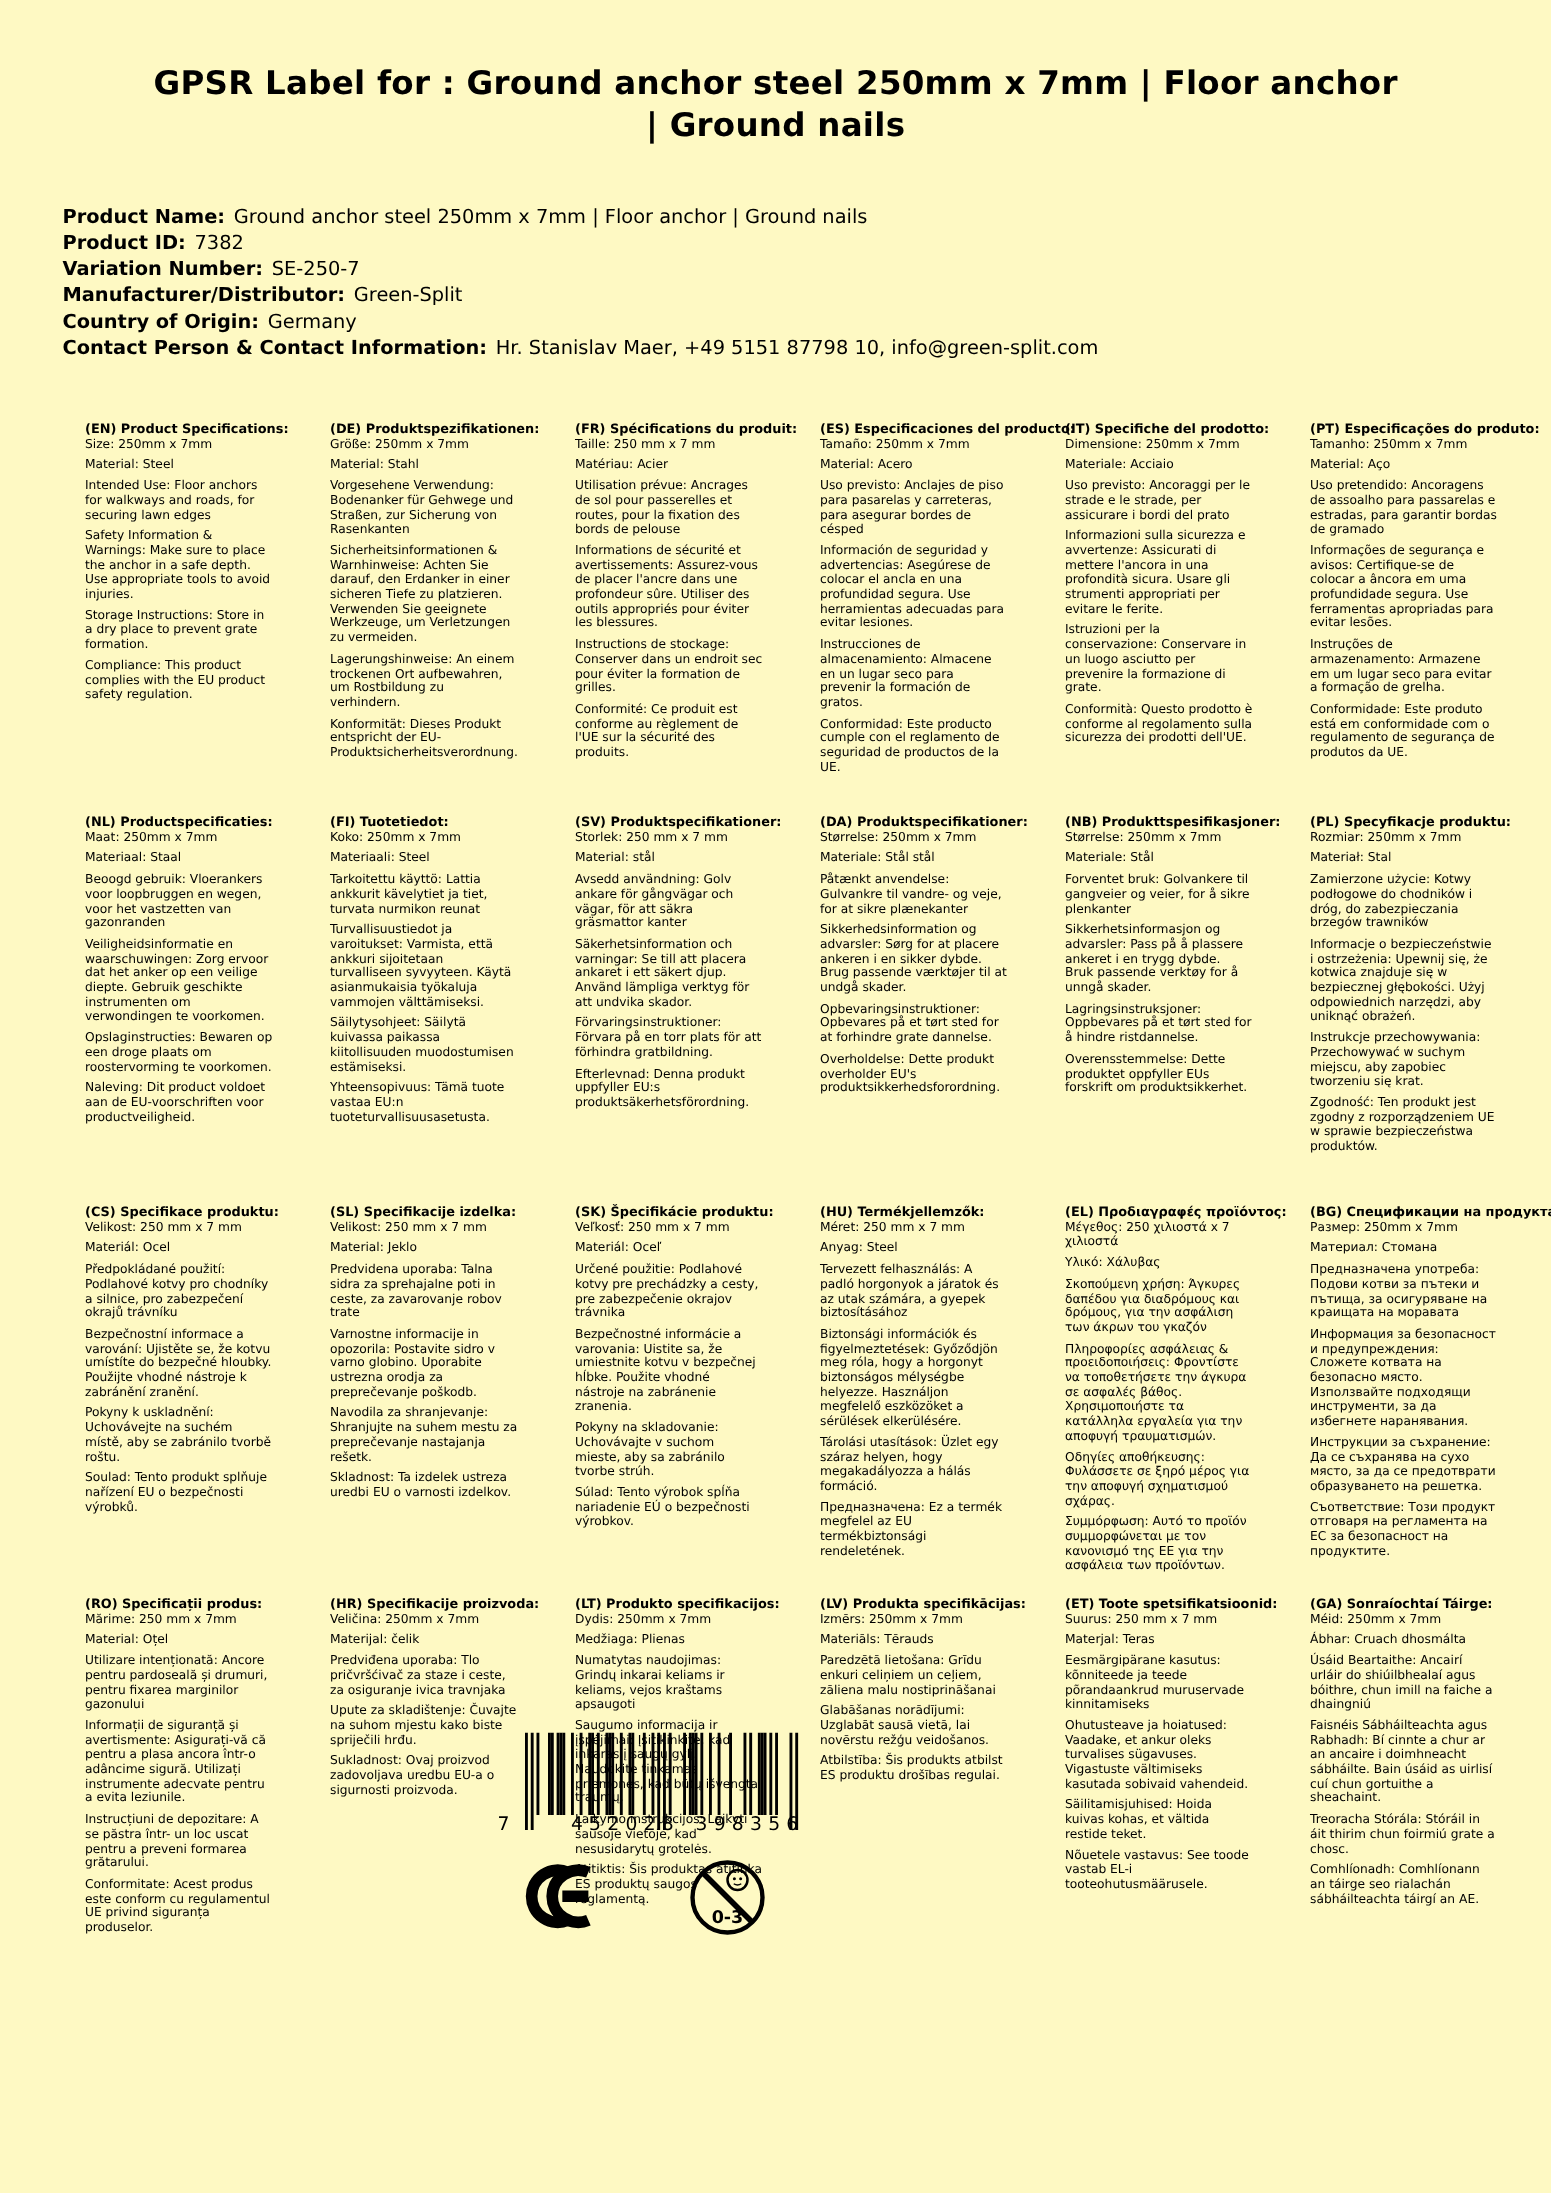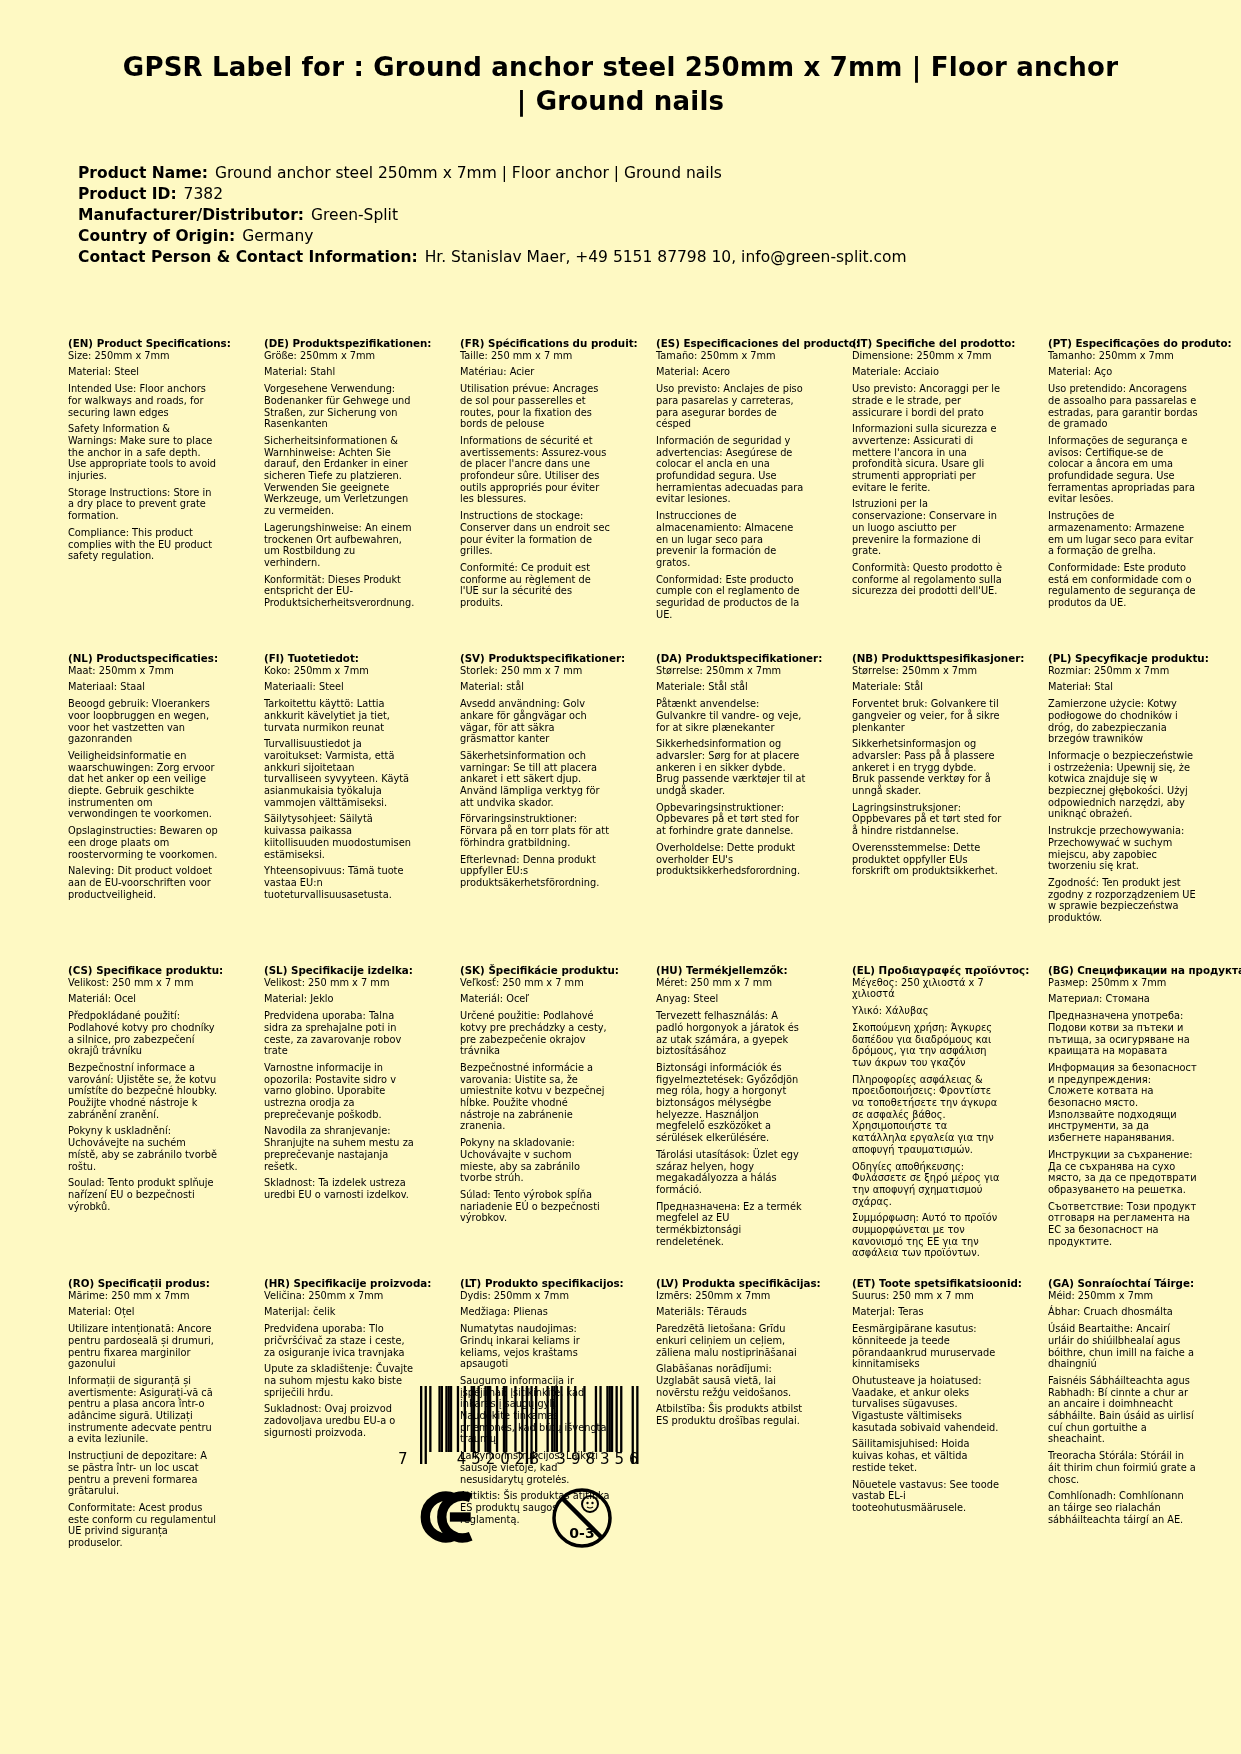--- a/index.html
+++ b/index.html
@@ -8,21 +8,21 @@
     width:1241px;height:1754px;
     background:#fef9c3;color:#000;
     font-family:"DejaVu Sans","Liberation Sans",sans-serif;
     overflow:hidden;
   }
   .doc-title{
     position:absolute;top:50px;left:115px;right:115px;
     text-align:center;font-size:26px;font-weight:700;line-height:34px;
     letter-spacing:0.2px;
   }
-  .info-block{position:absolute;top:163px;left:50px;right:40px;margin-left:28px;}
+  .info-block{position:absolute;top:163px;left:50px;right:40px;}
   .info-line{font-size:15.5px;line-height:21px;}
   .info-line .lbl{font-weight:700;margin-right:7px;}
   .lang-grid{
     position:absolute;top:338px;left:68px;
     display:grid;
     grid-template-columns:repeat(6,196px);
     grid-template-rows:315px 312px 313px auto;
   }
   .lang-cell{width:150px;font-size:9.8px;line-height:11.7px;}
   .lang-header{font-size:10.3px;font-weight:700;white-space:nowrap;margin:0;}
@@ -39,20 +39,21 @@
 </head>
 <body>
 
 <div class="page">
 
   <div class="doc-title">GPSR Label for : Ground anchor steel 250mm x 7mm | Floor anchor | Ground nails</div>
 
   <div class="info-block">
       <div class="info-line"><span class="lbl">Product Name:</span><span>Ground anchor steel 250mm x 7mm | Floor anchor | Ground nails</span></div>
       <div class="info-line"><span class="lbl">Product ID:</span><span>7382</span></div>
+      <div class="info-line"><span class="lbl">Variation Number:</span><span>SE-250-7</span></div>
       <div class="info-line"><span class="lbl">Manufacturer/Distributor:</span><span>Green-Split</span></div>
       <div class="info-line"><span class="lbl">Country of Origin:</span><span>Germany</span></div>
       <div class="info-line"><span class="lbl">Contact Person &amp; Contact Information:</span><span>Hr. Stanislav Maer, +49 5151 87798 10, info@green-split.com</span></div>
     </div>
 
   <div class="lang-grid">
       <div class="lang-cell">
         <div class="lang-header">(EN) Product Specifications:</div>
         <p>Size: 250mm x 7mm</p>
         <p>Material: Steel</p>

